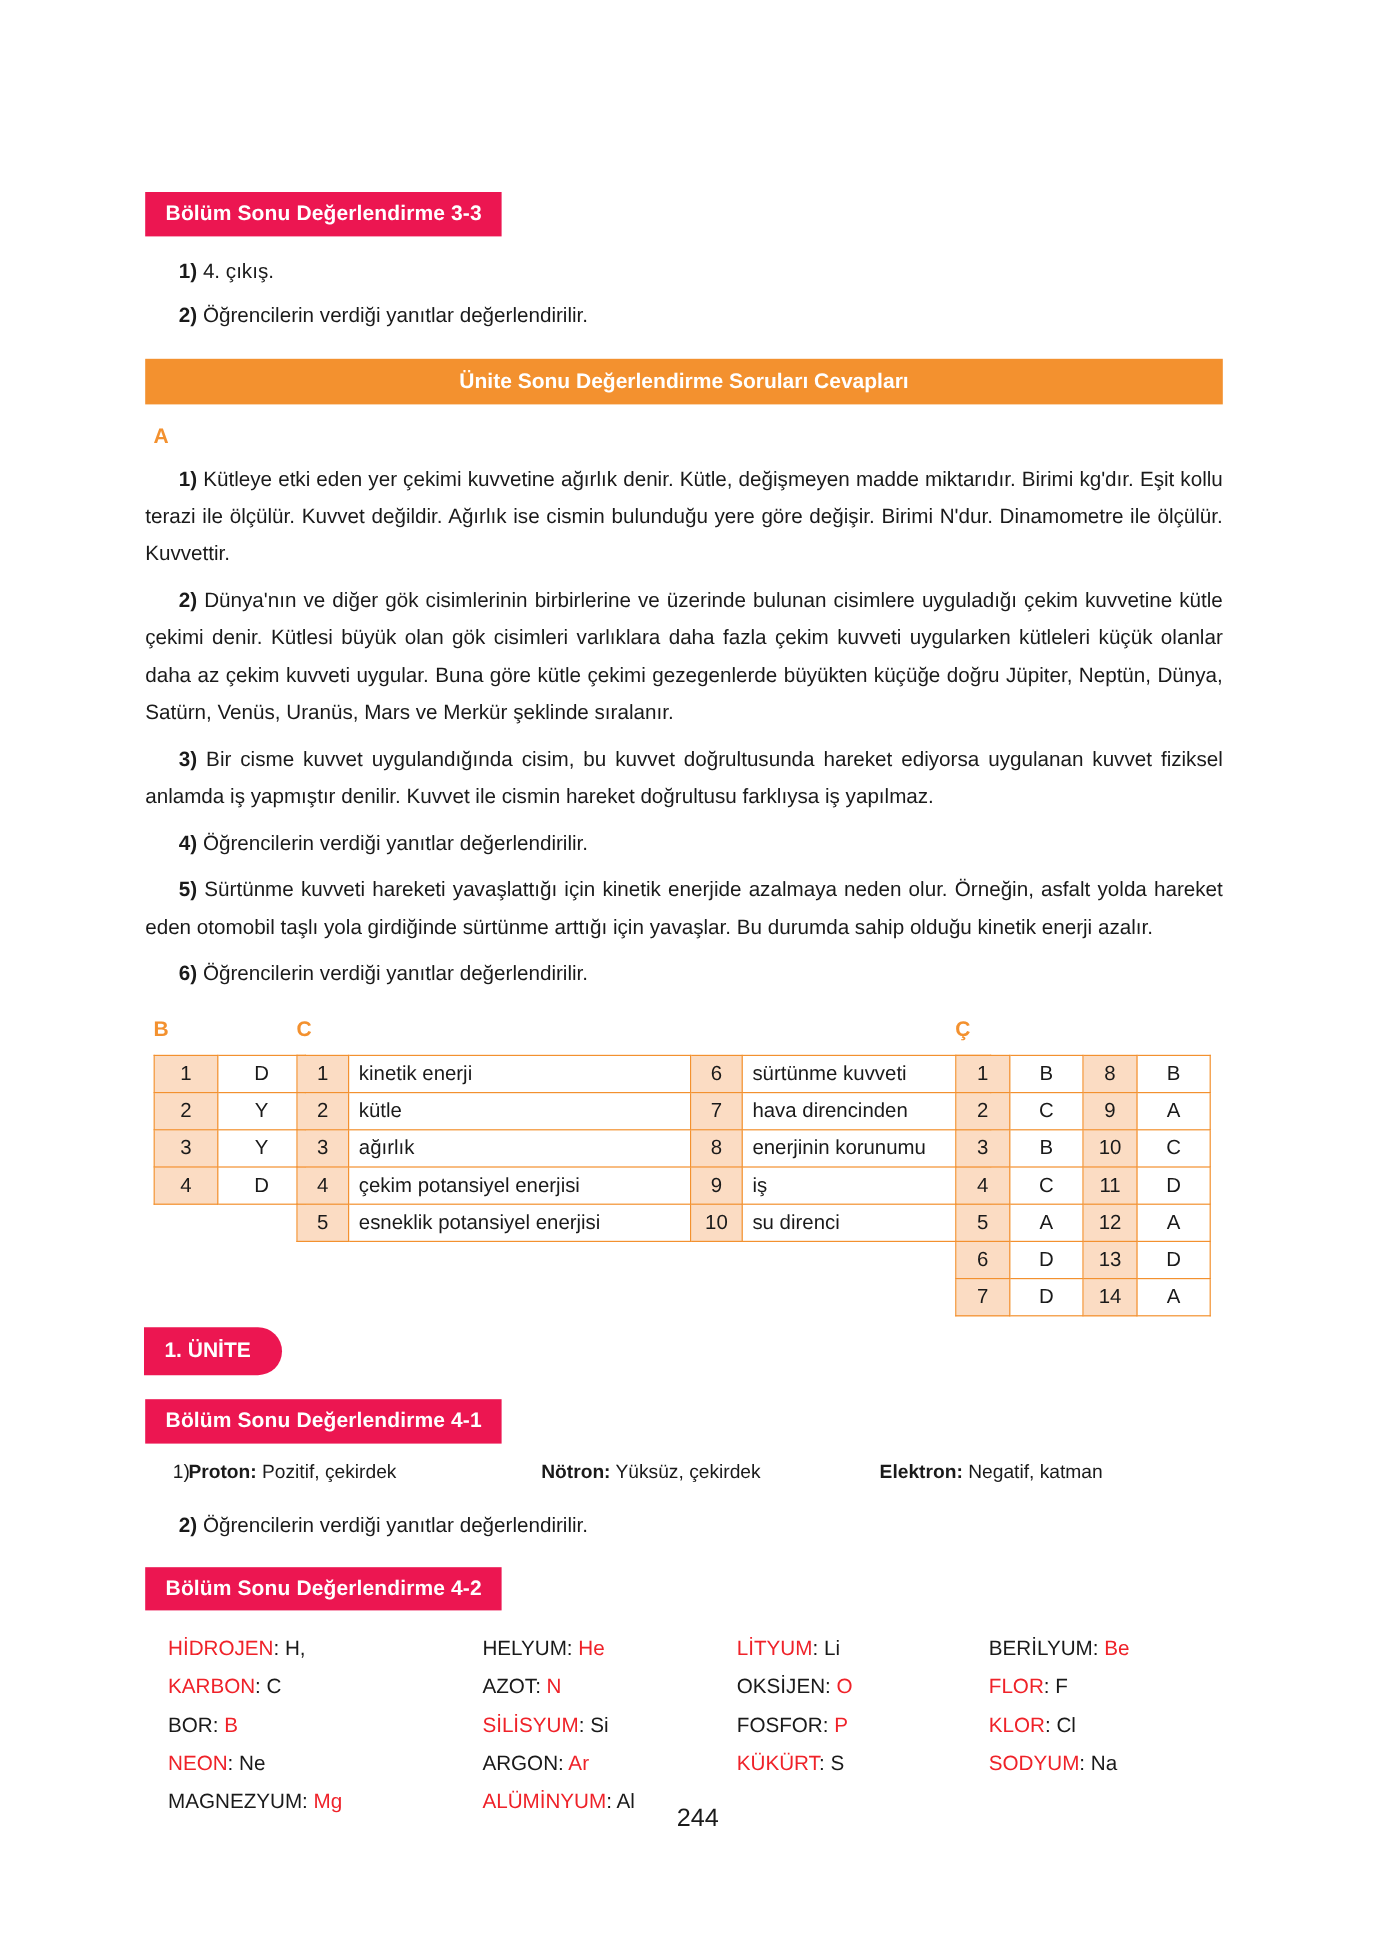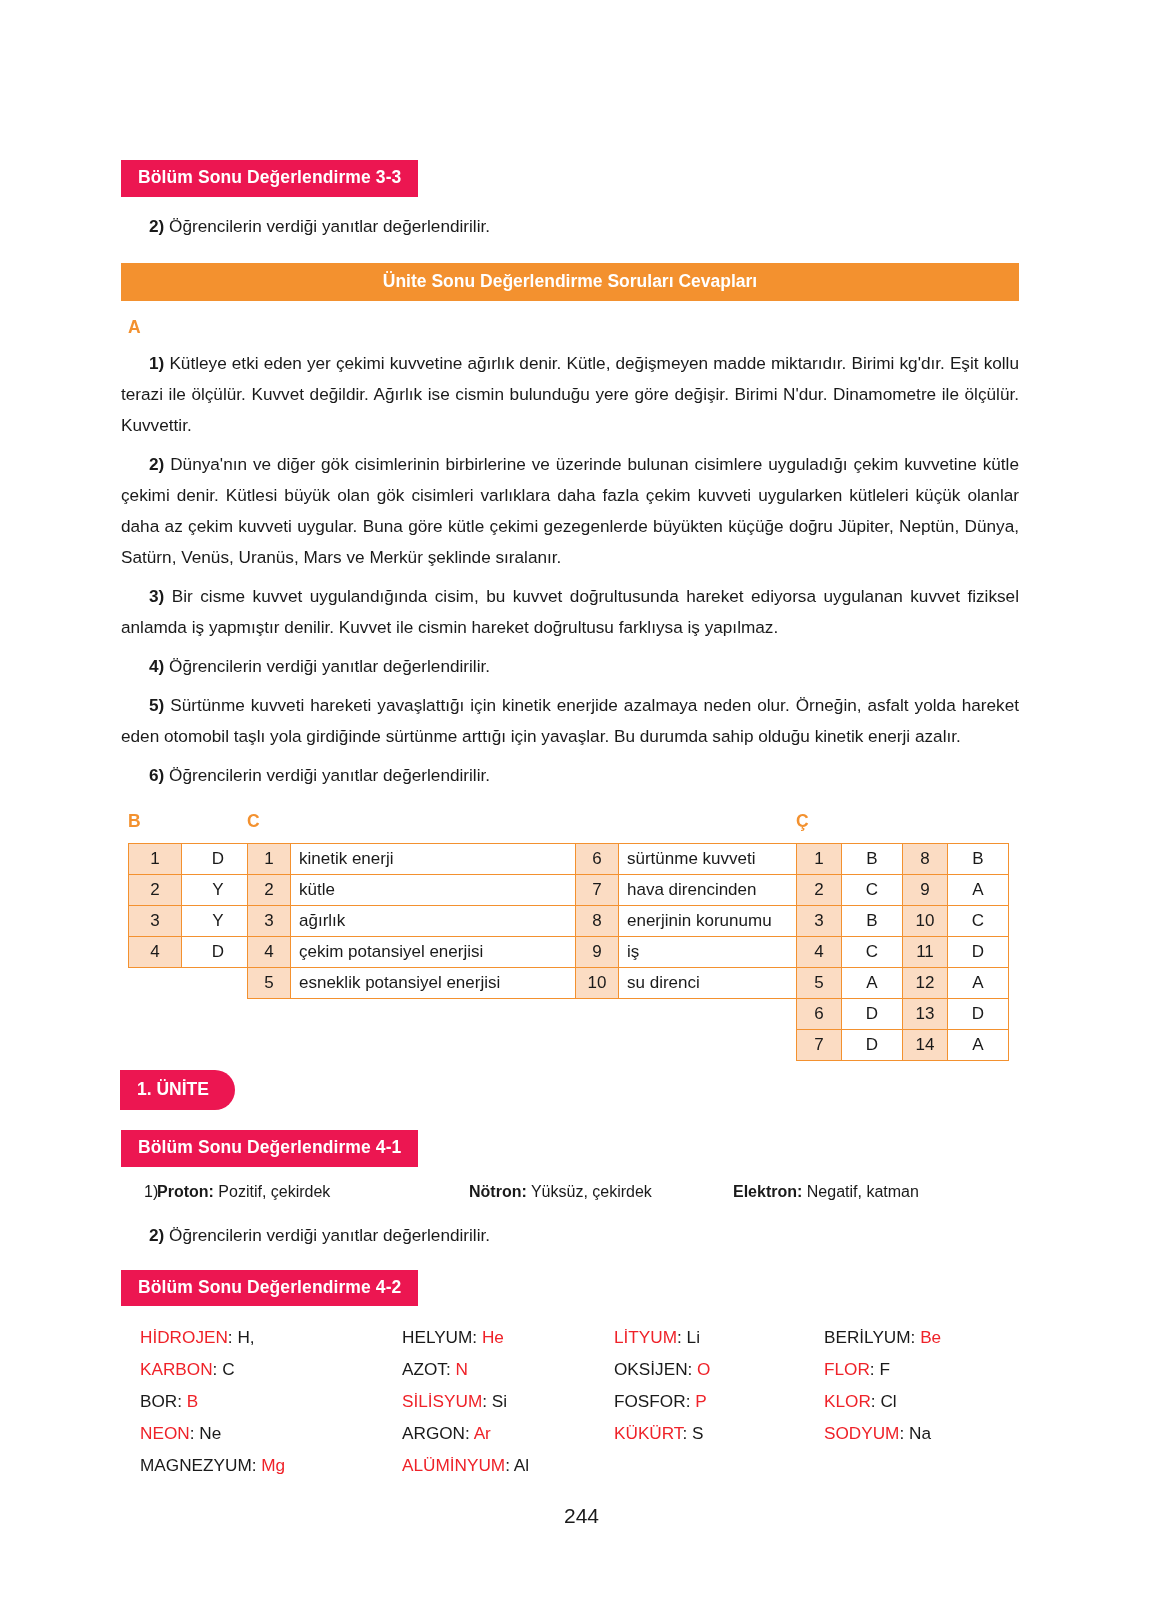--- a/index.html
+++ b/index.html
@@ -134,20 +134,24 @@
 <body>
 
 <div class="page">
   <div class="content">
 
     <div style="margin:0 0 0 0;">
       <span class="pink-tag">Bölüm Sonu Değerlendirme 3-3</span>
     </div>
 
     <div style="margin-top:14px;">
+      <p class="para">
+        <b>1)</b>
+        <span>4. çıkış.</span>
+      </p>
       <p class="para" style="margin-top:5px;">
         <b>2)</b>
         <span>Öğrencilerin verdiği yanıtlar değerlendirilir.</span>
       </p>
     </div>
 
     <div class="orange-banner" style="margin-top:21px;">Ünite Sonu Değerlendirme Soruları Cevapları</div>
 
     <div class="orange-letter" style="margin-top:18px; margin-left:7px;">A</div>
 
@@ -302,21 +306,21 @@
       <span class="pink-tag">Bölüm Sonu Değerlendirme 4-1</span>
     </div>
 
     <div style="margin-top:16px;">
       <div class="para noindent" style="position:relative; height:31px;">
         <span style="position:absolute; left:23px;">1)</span>
         <span style="position:absolute; left:36px;">
           <b>Proton:</b>
           <span>Pozitif, çekirdek</span>
         </span>
-        <span style="position:absolute; left:348px;">
+        <span style="position:absolute; left:330px;">
           <b>Nötron:</b>
           <span>Yüksüz, çekirdek</span>
         </span>
         <span style="position:absolute; left:612px;">
           <b>Elektron:</b>
           <span>Negatif, katman</span>
         </span>
       </div>
       <p class="para" style="margin-top:6px;">
         <b>2)</b>

